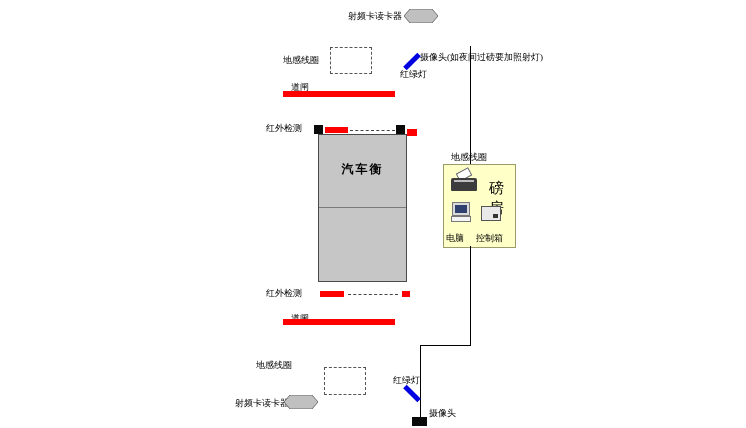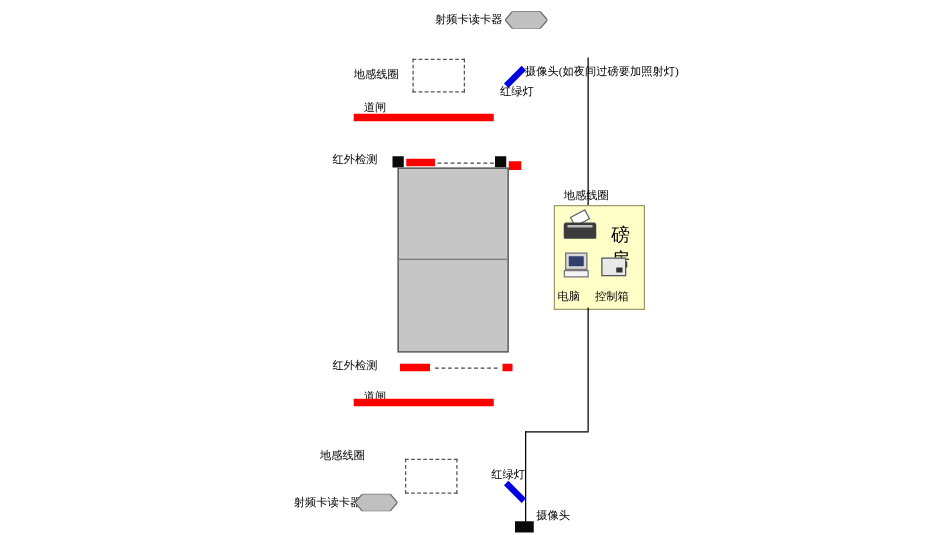--- a/index.html
+++ b/index.html
@@ -55,20 +55,21 @@
   <div class="abs red-bar" style="left:283px;top:91px;width:112px;height:6px;"></div>
 
   <span class="abs label" style="left:266px;top:123px;">红外检测</span>
   <div class="abs black-sq" style="left:314px;top:125px;width:9px;height:9px;"></div>
   <div class="abs red-bar" style="left:325px;top:127px;width:23px;height:6px;"></div>
   <div class="abs dash-h" style="left:350px;top:130px;width:45px;"></div>
   <div class="abs black-sq" style="left:396px;top:125px;width:9px;height:9px;"></div>
   <div class="abs red-bar" style="left:407px;top:129px;width:10px;height:7px;"></div>
 
   <div class="abs scale-rect" style="left:318px;top:134px;width:87px;height:146px;">
+    <div class="scale-title">汽车衡</div>
     <div class="scale-divider"></div>
   </div>
 
   <span class="abs label" style="left:451px;top:152px;">地感线圈</span>
   <div class="abs house-box" style="left:443px;top:164px;width:71px;height:82px;"></div>
 
   <div class="abs printer-paper" style="left:457px;top:170px;width:12px;height:7px;"></div>
   <div class="abs printer-body" style="left:451px;top:178px;width:26px;height:13px;"></div>
   <div class="abs printer-slot" style="left:454px;top:180px;width:20px;height:2px;"></div>
 

